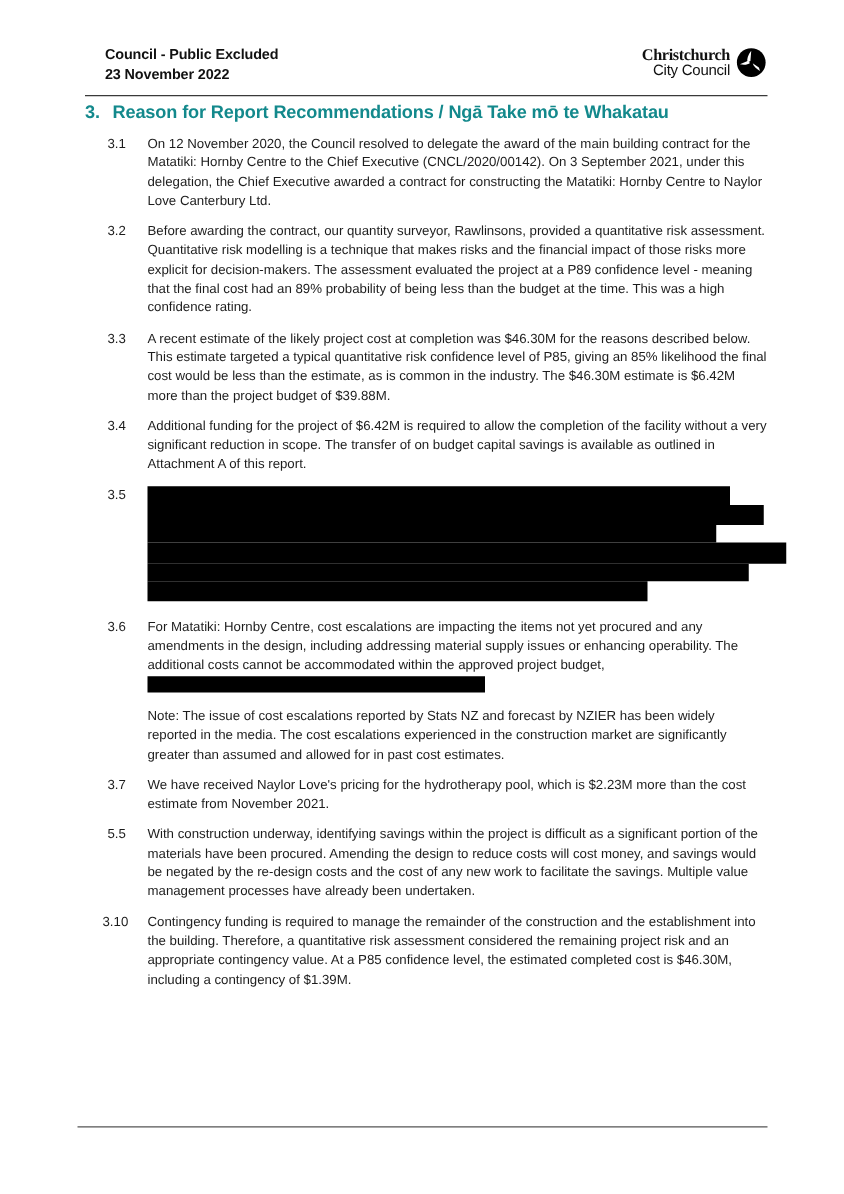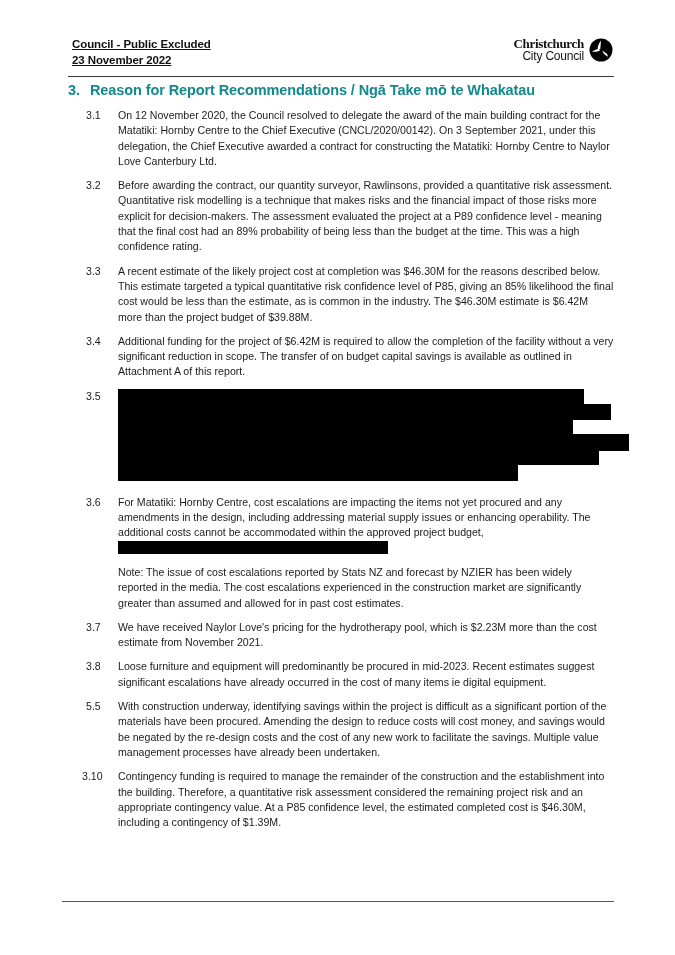--- a/index.html
+++ b/index.html
@@ -28,28 +28,27 @@
   
   .header {
     position: absolute;
     left: 68px;
     top: 36px;
     width: 545px;
     height: 44px;
   }
   .header-titles {
     position: absolute;
-    left: 4px;
+    left: 16px;
     top: 0;
     font-size: 11.5px;
     font-weight: bold;
     line-height: 16px;
     color: #111;
     letter-spacing: -0.1px;
-    text-decoration: underline;
   }
   .header-line-1, .header-line-2 { display: block; white-space: nowrap; }
 
   .logo {
     position: absolute;
     right: 0;
     top: 2px;
     display: flex;
     align-items: center;
     gap: 5px;
@@ -263,24 +262,20 @@
     <div class="para nonum">
       <span class="pnum"></span>
       <span class="ptext">Note: The issue of cost escalations reported by Stats NZ and forecast by NZIER has been widely reported in the media.  The cost escalations experienced in the construction market are significantly greater than assumed and allowed for in past cost estimates.</span>
     </div>
 
     <div class="para">
       <span class="pnum">3.7</span>
       <span class="ptext">We have received Naylor Love's pricing for the hydrotherapy pool, which is $2.23M more than the cost estimate from November 2021.</span>
     </div>
 
-    <div class="para">
-      <span class="pnum">3.8</span>
-      <span class="ptext">Loose furniture and equipment will predominantly be procured in mid-2023.  Recent estimates suggest significant escalations have already occurred in the cost of many items ie digital equipment.</span>
-    </div>
 
     <div class="para">
       <span class="pnum">5.5</span>
       <span class="ptext">With construction underway, identifying savings within the project is difficult as a significant portion of the materials have been procured.  Amending the design to reduce costs will cost money, and savings would be negated by the re-design costs and the cost of any new work to facilitate the savings.  Multiple value management processes have already been undertaken.</span>
     </div>
 
     <div class="para">
       <span class="pnum" style="padding-left:14px;">3.10</span>
       <span class="ptext">Contingency funding is required to manage the remainder of the construction and the establishment into the building.  Therefore, a quantitative risk assessment considered the remaining project risk and an appropriate contingency value.  At a P85 confidence level, the estimated completed cost is $46.30M, including a contingency of $1.39M.</span>
     </div>

